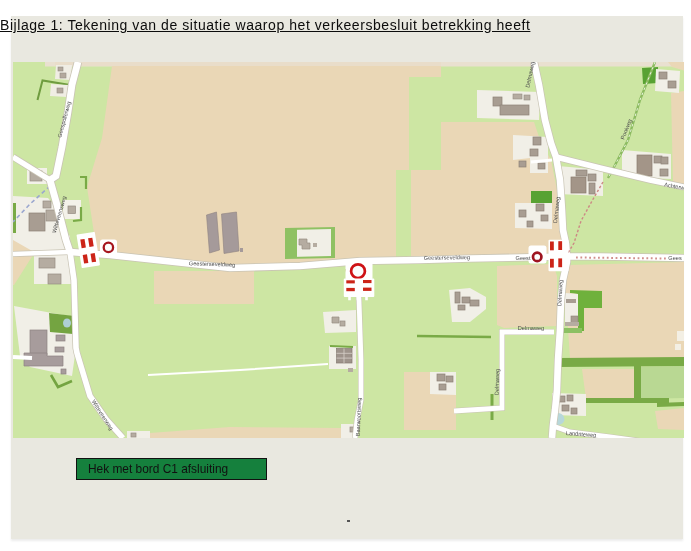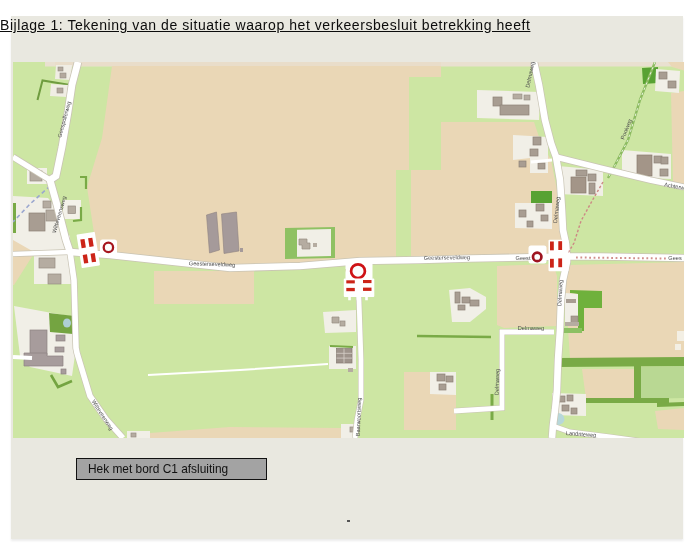--- a/index.html
+++ b/index.html
@@ -1,20 +1,20 @@
 <!DOCTYPE html>
 <html><head>
 <meta charset="utf-8">
 <style>
   html,body{margin:0;padding:0;background:#ffffff;width:691px;height:551px;overflow:hidden;}
   body{font-family:"Liberation Sans", sans-serif;position:relative;}
   .page{position:absolute;left:11px;top:16px;width:672px;height:523px;background:#e9e8e0;box-shadow:0 2px 2px rgba(0,0,0,0.08);}
   .title{position:absolute;left:0;top:17px;font-size:14px;color:#0c0c0c;text-decoration:underline;white-space:nowrap;letter-spacing:0.56px;}
   .mapwrap{position:absolute;left:13px;top:62px;width:671px;height:376px;}
-  .hekbox{position:absolute;left:76px;top:458px;width:178px;height:20px;background:#a3a3a3;border:1.6px solid #111;font-size:11.9px;color:#111;line-height:20px;padding-left:11px;}
+  .hekbox{position:absolute;left:76px;top:458px;width:178px;height:20px;background:#15803d;border:1.6px solid #111;font-size:11.9px;color:#111;line-height:20px;padding-left:11px;}
   .dot{position:absolute;left:347px;top:520px;width:3px;height:2px;background:#555;}
 </style>
 </head>
 <body>
 
 <div class="page"></div>
 
 <div class="title">Bijlage 1: Tekening van de situatie waarop het verkeersbesluit betrekking heeft</div>
 
 <div class="mapwrap">

